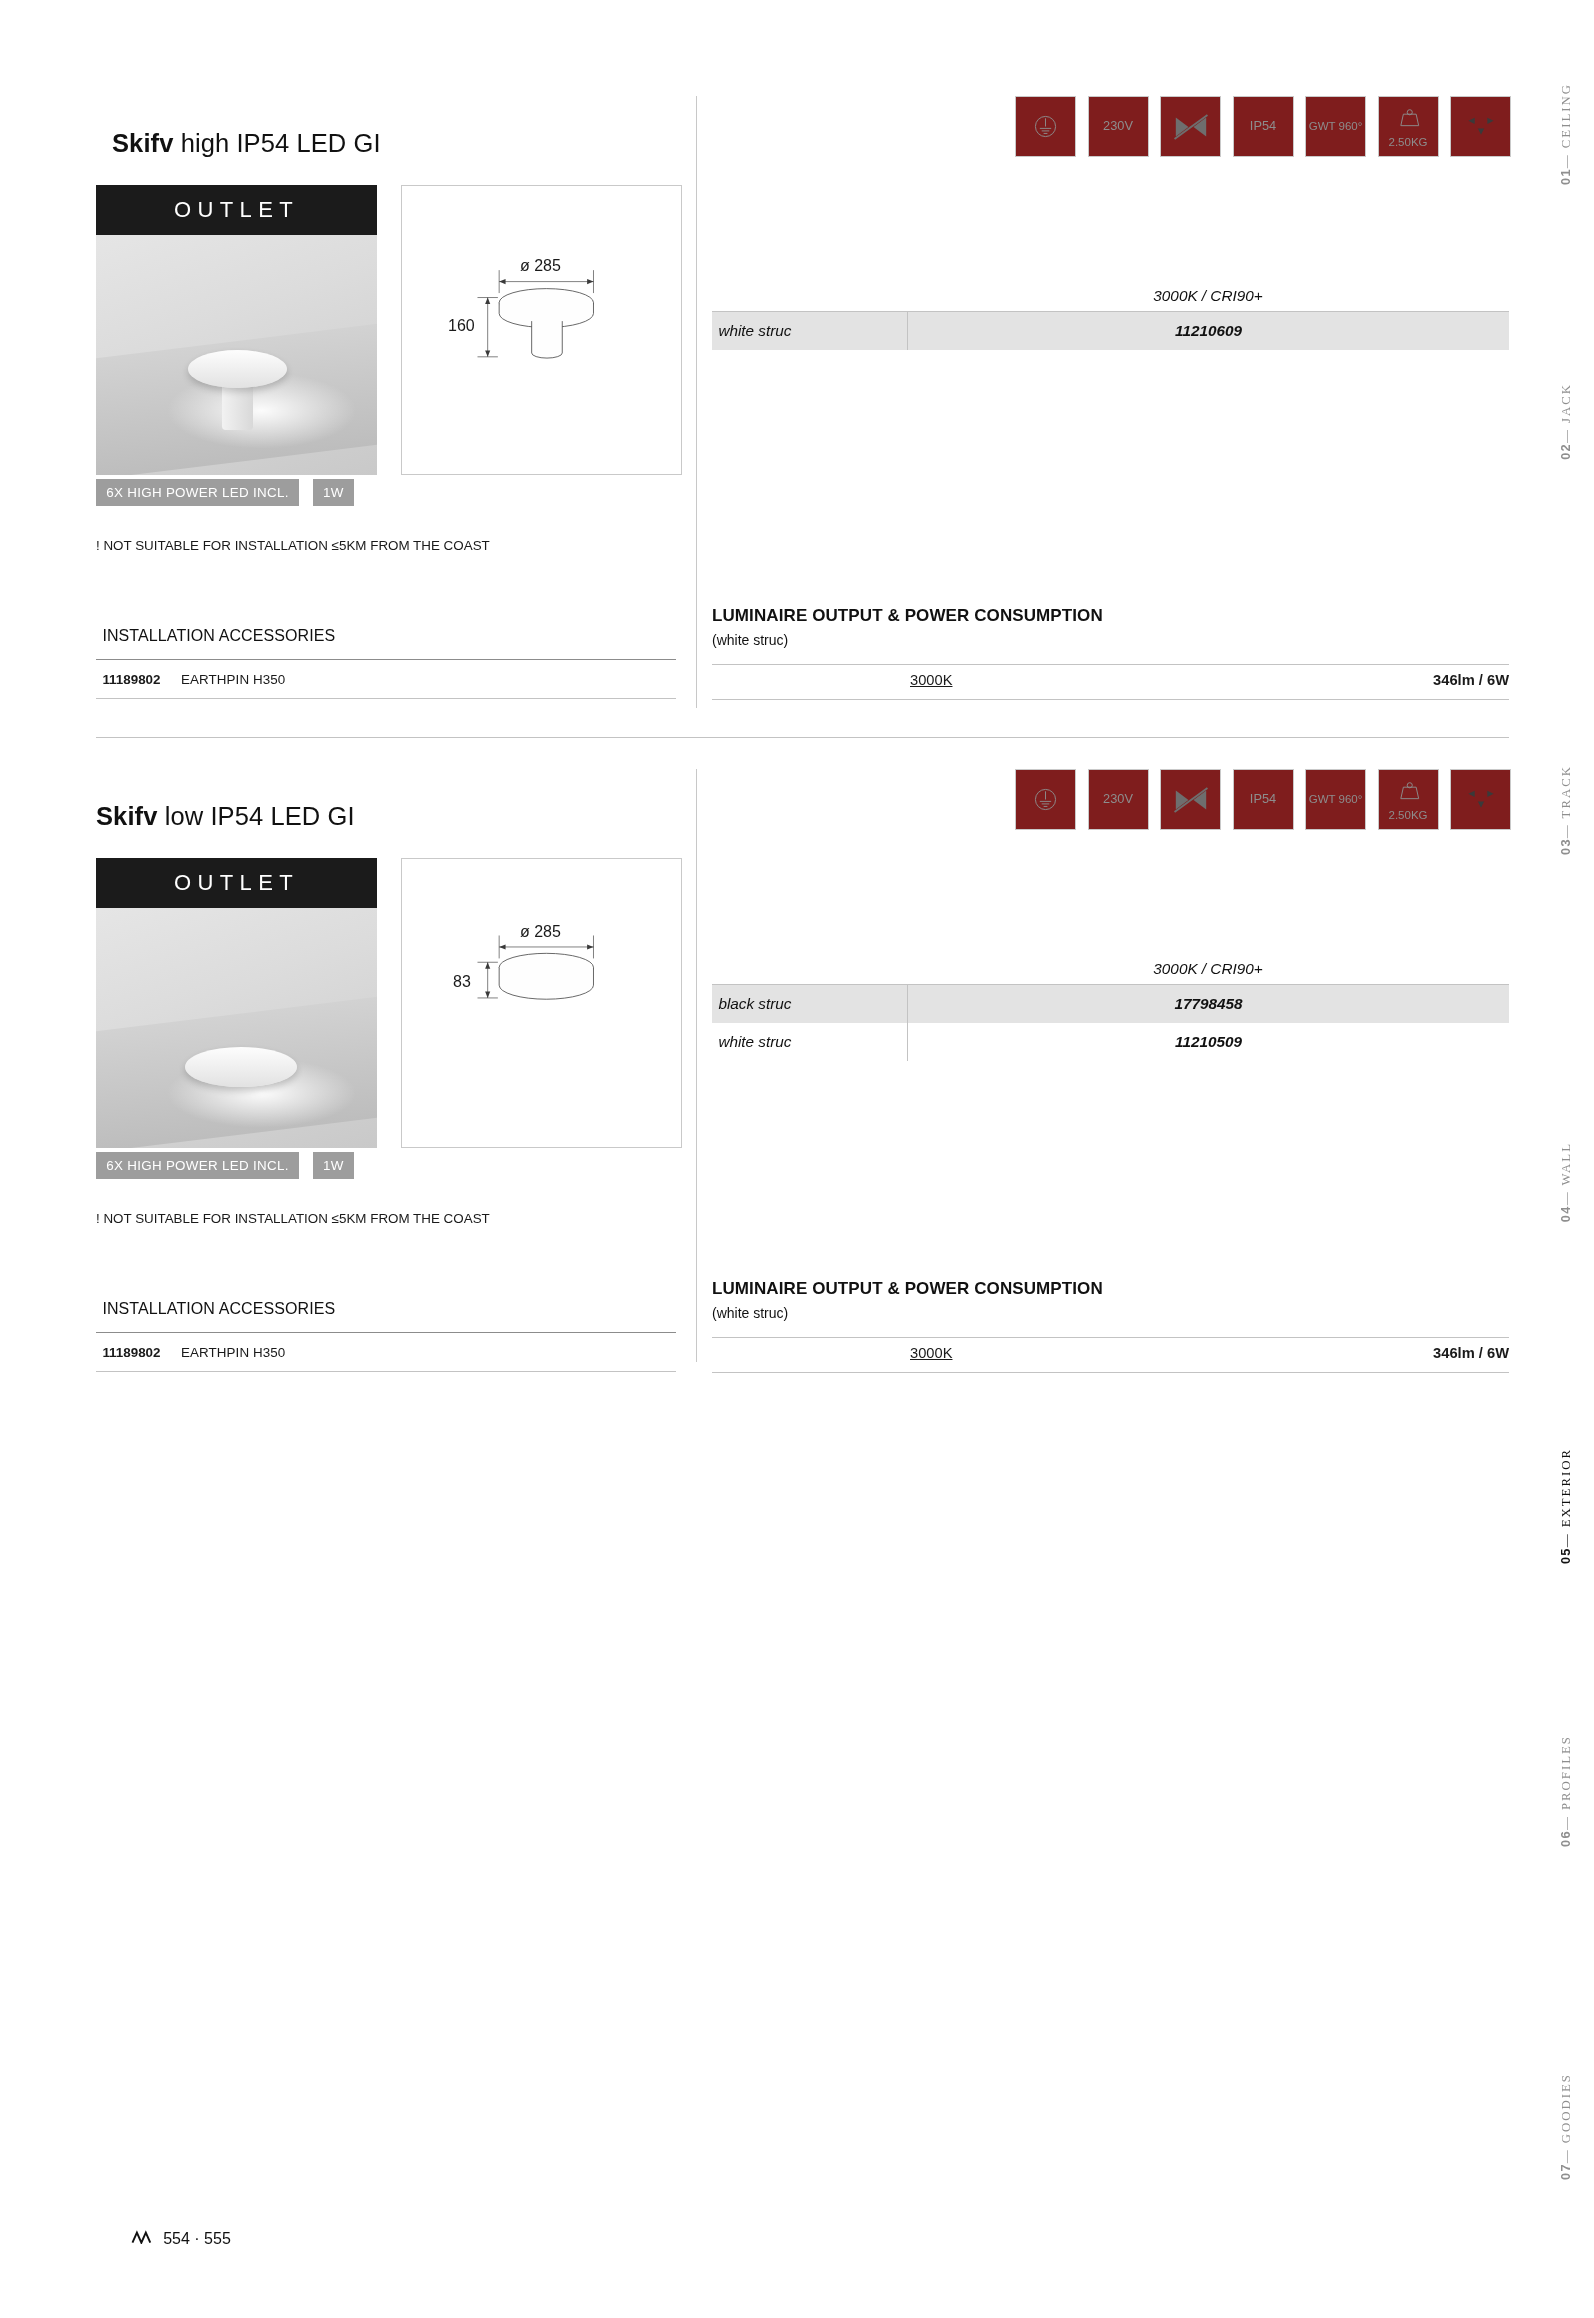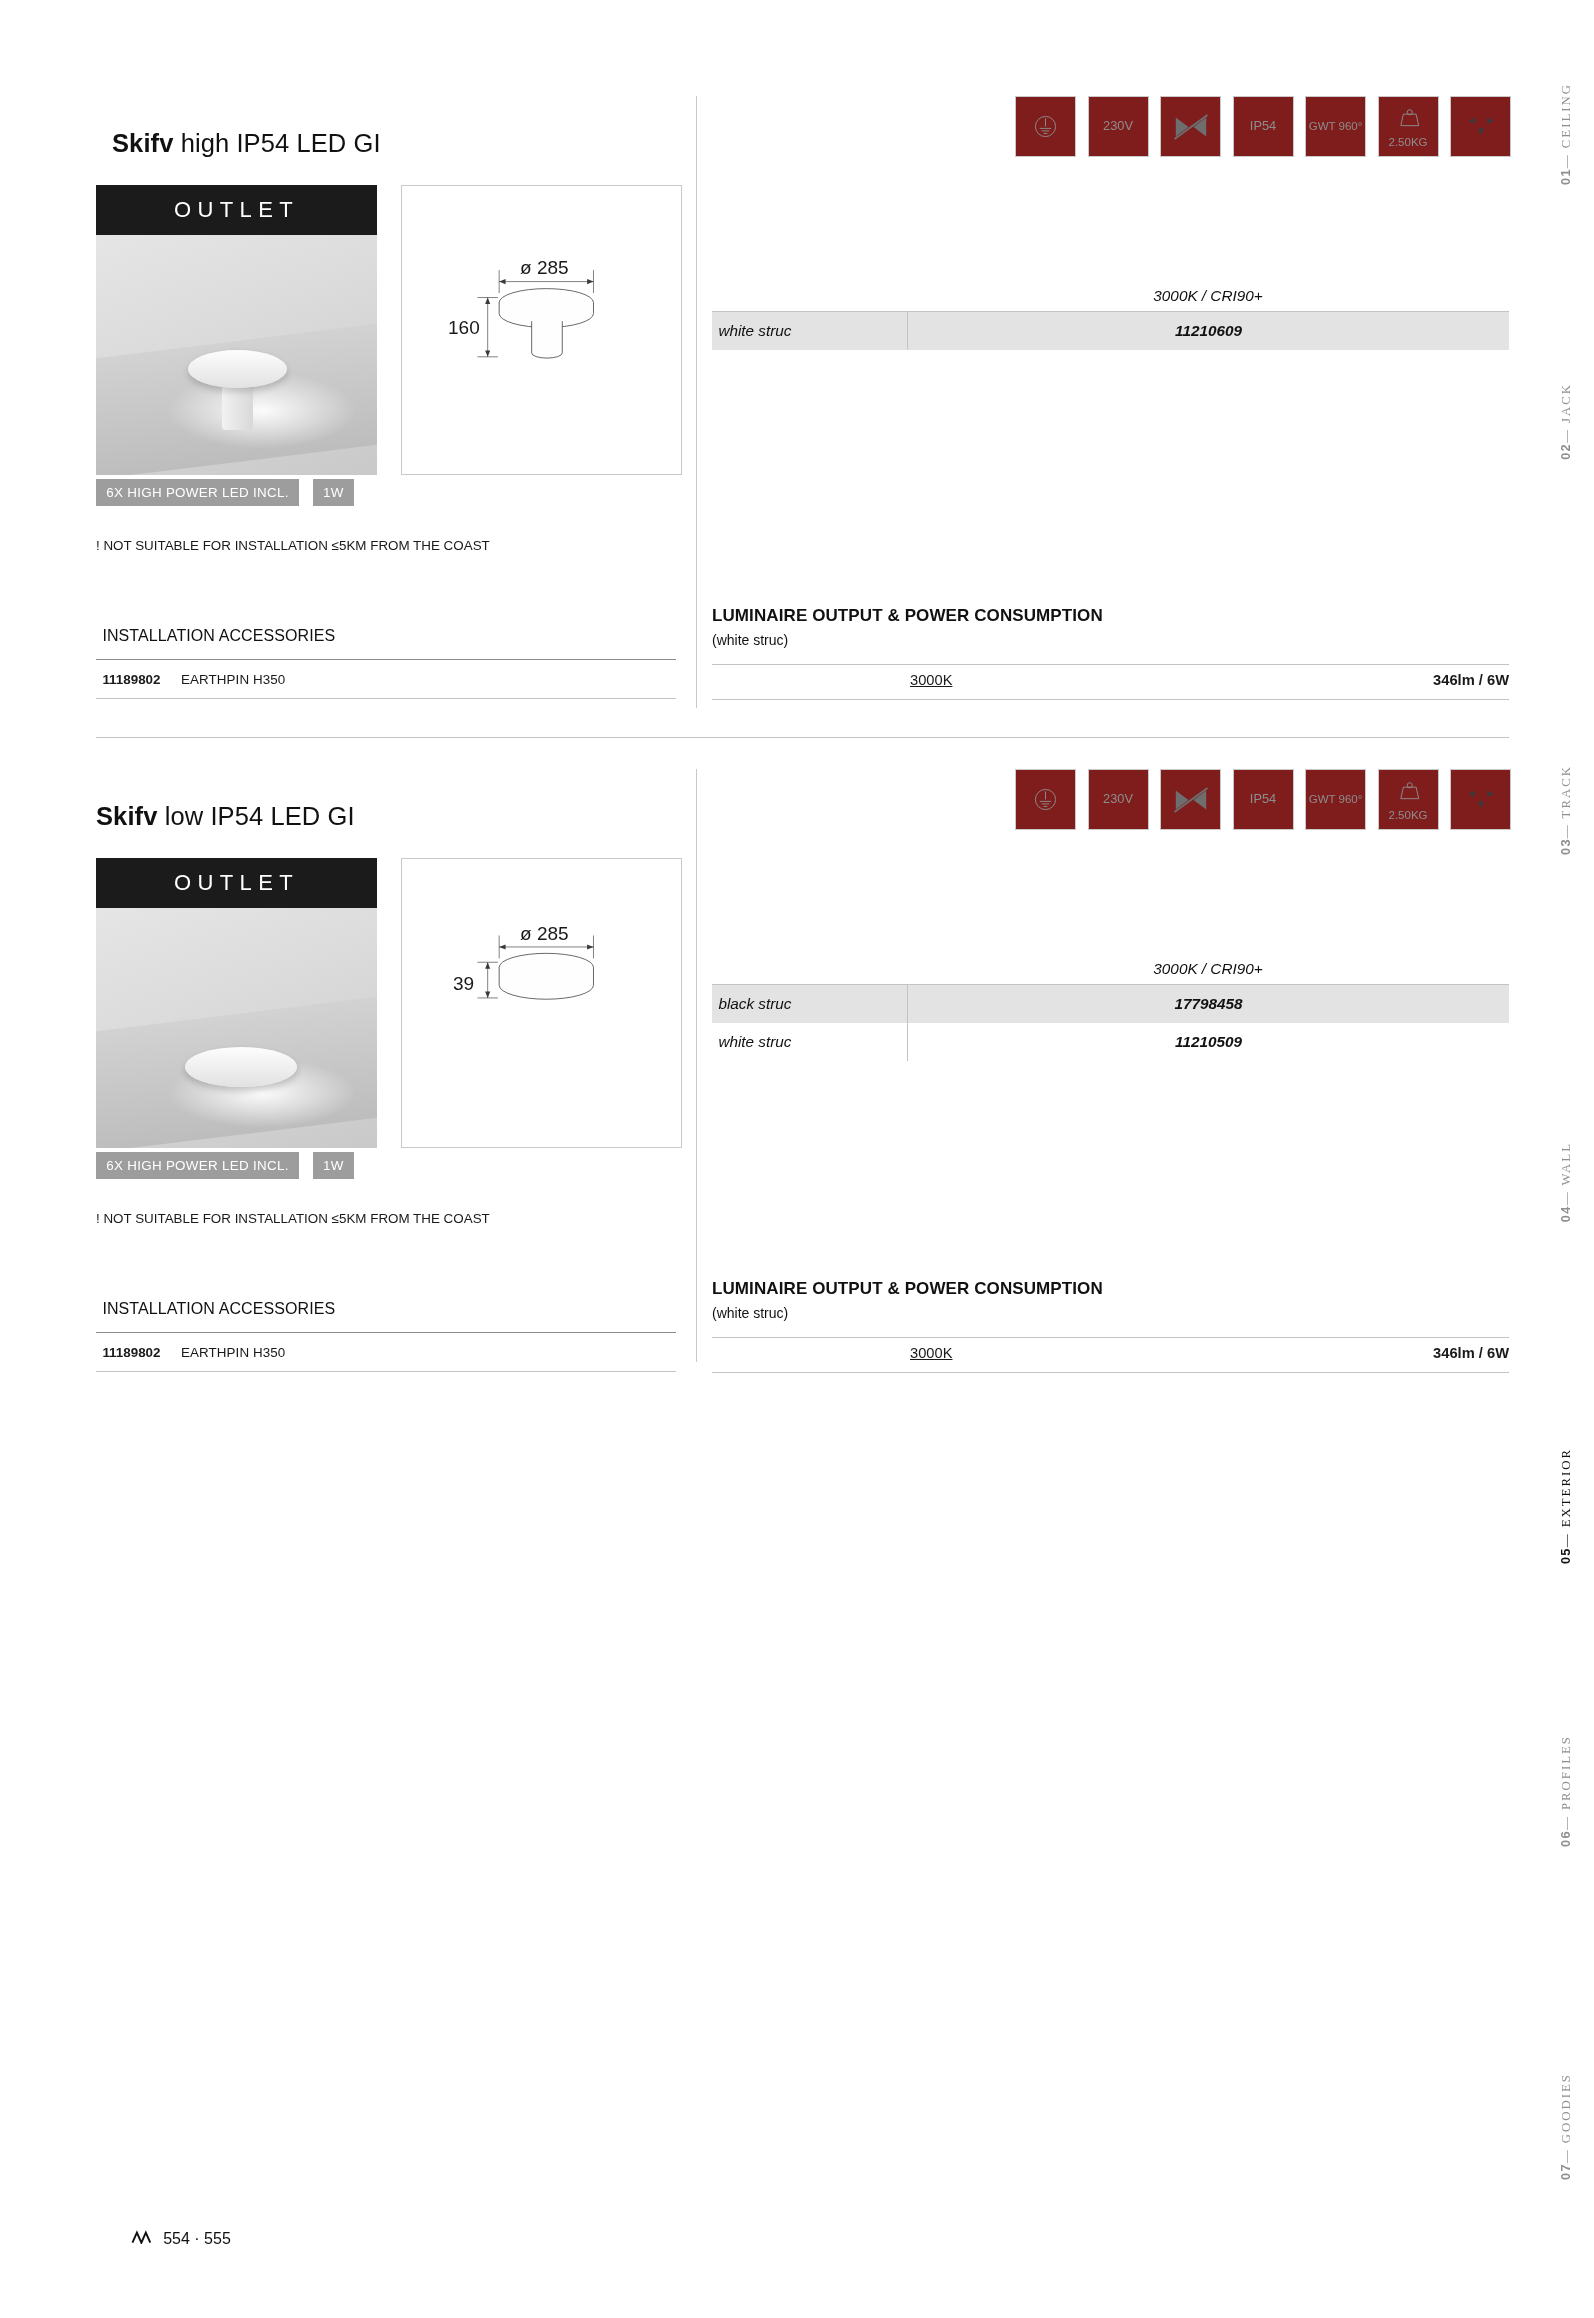--- a/index.html
+++ b/index.html
@@ -97,21 +97,21 @@
 
   
   .drawing {
     position:absolute;
     width: 281px; height: 290px;
     border: 0.6px solid #c9c9c9;
     background:#fff;
   }
   .dim-text {
     position:absolute;
-    font-size: 19px; color:#1a1a1a;
+    font-size: 16px; color:#1a1a1a;
     font-family:"Liberation Sans", sans-serif;
   }
 
   
   .tags { position:absolute; display:flex; gap:14px; }
   .tag {
     background:#9d9d9d; color:#fff;
     font-size: 13.4px; letter-spacing:0.3px;
     padding: 5.7px 10.2px 6.4px 10.2px;
     white-space:nowrap;
@@ -341,21 +341,21 @@
       <polygon points="300,138 290,134 290,142" fill="#3a3a3a"></polygon>
       <ellipse cx="226" cy="170" rx="74" ry="22" fill="#fefefe" stroke="#4a4a4a" stroke-width="1.3"></ellipse>
       <path d="M152 170 L152 198 A74 22 0 0 0 300 198 L300 170" fill="#fefefe" stroke="#4a4a4a" stroke-width="1.3"></path>
       <line x1="118" y1="162" x2="150" y2="162" stroke="#3a3a3a" stroke-width="1"></line>
       <line x1="118" y1="218" x2="150" y2="218" stroke="#3a3a3a" stroke-width="1"></line>
       <line x1="134" y1="162" x2="134" y2="218" stroke="#3a3a3a" stroke-width="1"></line>
       <polygon points="134,162 130,172 138,172" fill="#3a3a3a"></polygon>
       <polygon points="134,218 130,208 138,208" fill="#3a3a3a"></polygon>
     </svg>
     <div class="dim-text" style="left:118px; top:64px;">ø 285</div>
-    <div class="dim-text" style="left:51px; top:114px;">39</div>
+    <div class="dim-text" style="left:51px; top:114px;">83</div>
   </div>
 
   <div class="tags" style="left:0; top:1051px; top:1051px;"></div>
   <div class="tags" style="left:0; top:383px;">
     <div class="tag">6X HIGH POWER LED INCL.</div>
     <div class="tag">1W</div>
   </div>
 
   <div class="warn" style="left:0; top:442px;">! NOT SUITABLE FOR INSTALLATION ≤5KM FROM THE COAST</div>
 

